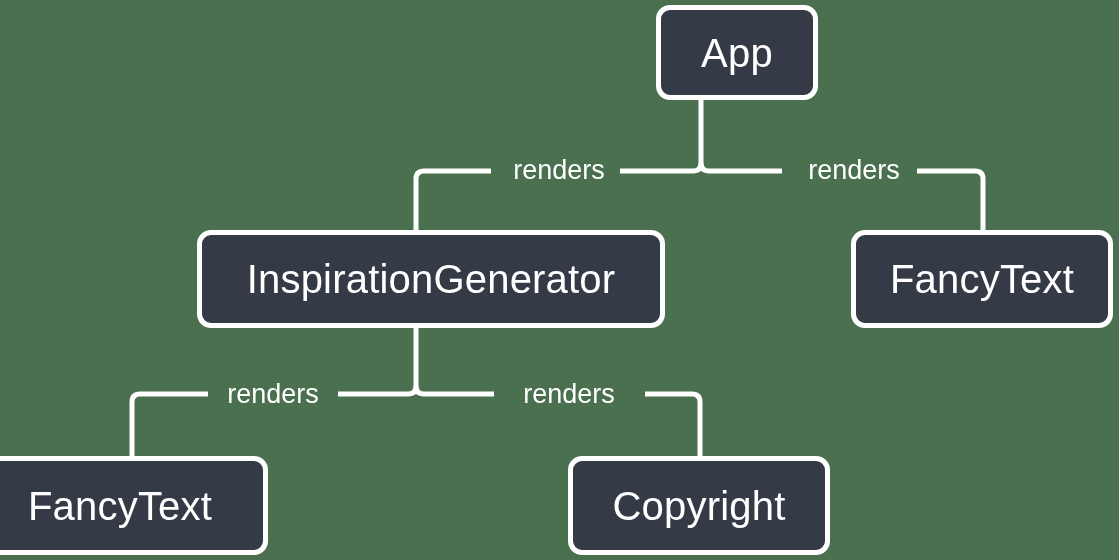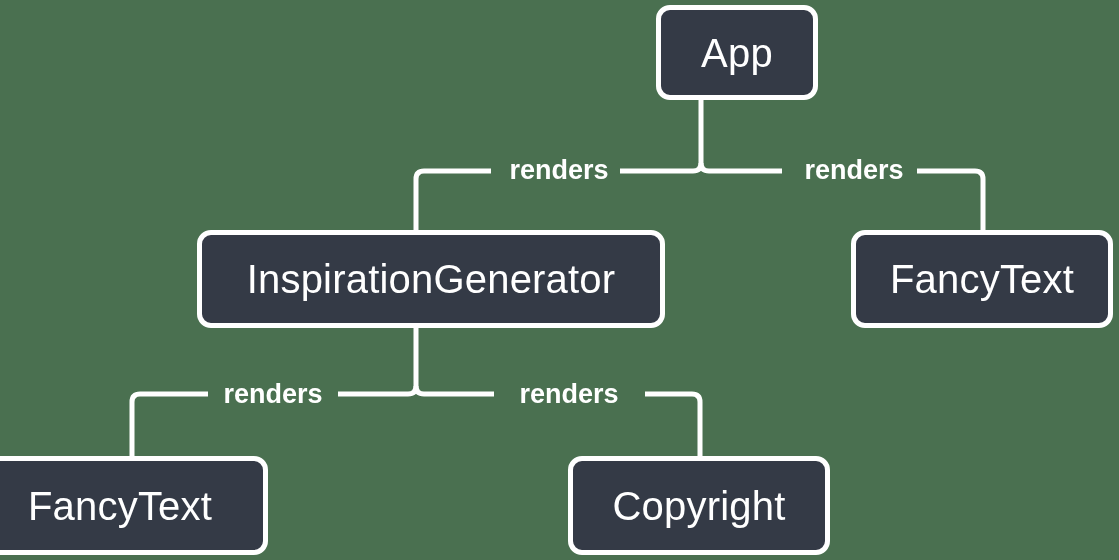--- a/index.html
+++ b/index.html
@@ -48,21 +48,21 @@
     white-space: nowrap;
   }
   .node-label {
     display: block;
     line-height: 1;
   }
   .edge-label {
     position: absolute;
     color: #ffffff;
     font-size: 27px;
-    font-weight: 700;
+    font-weight: 400;
     line-height: 1;
     white-space: nowrap;
     transform: translate(-50%, -50%);
   }
   
   #node-app        { left: 620px; top: 5px;   width: 162px; height: 95px; margin-left: 36px;  }
   #node-inspgen    { left: 197px; top: 230px; width: 468px; height: 98px;  }
   #node-fancy-right{ left: 851px; top: 230px; width: 262px; height: 98px;  }
   #node-fancy-left { left: -28px; top: 456px; width: 296px; height: 99px;  }
   #node-copyright  { left: 568px; top: 456px; width: 262px; height: 99px;  }

